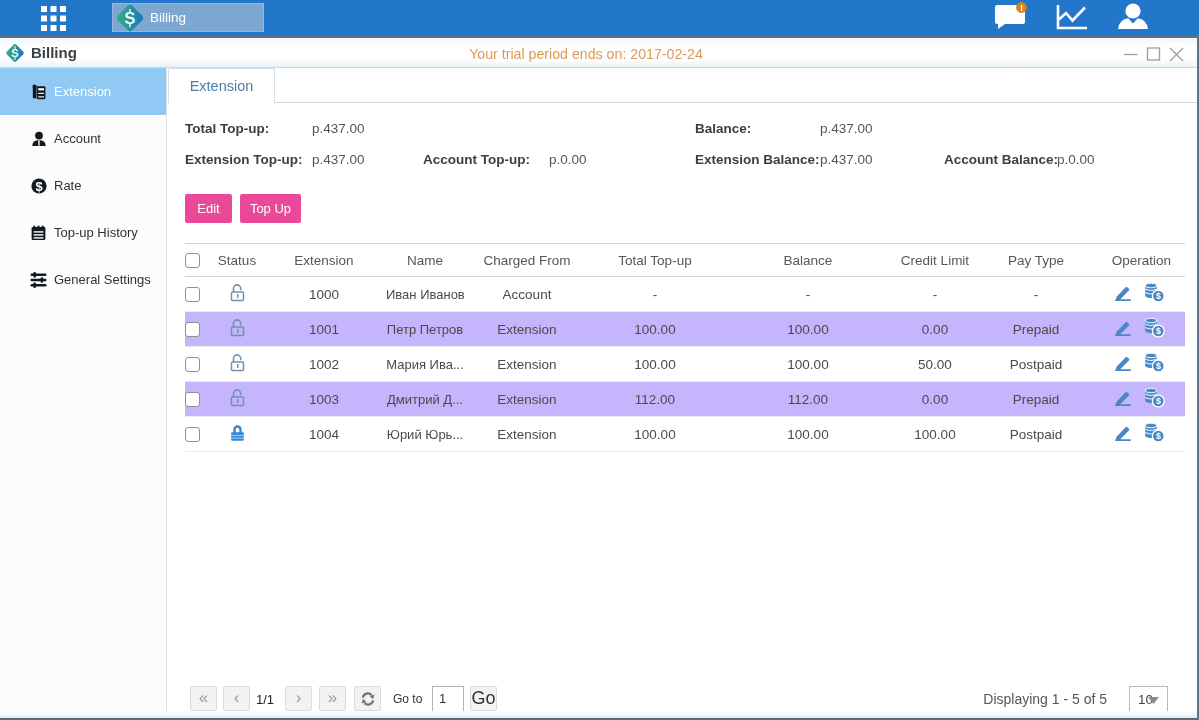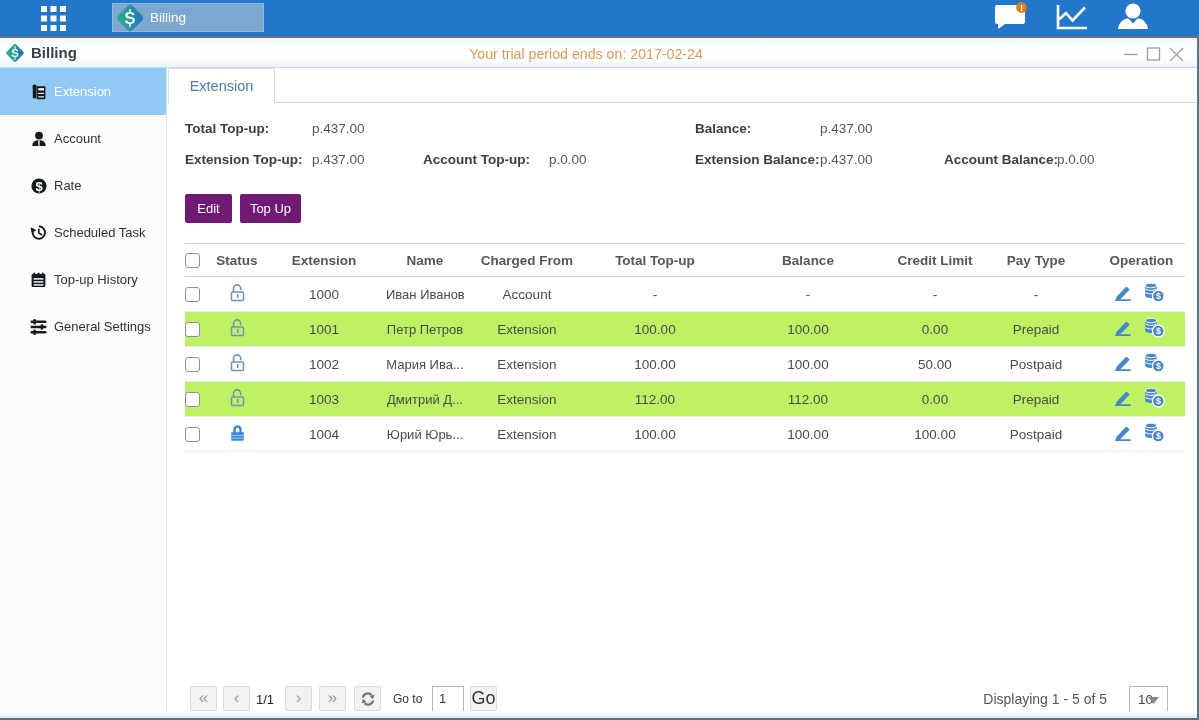--- a/index.html
+++ b/index.html
@@ -26,28 +26,28 @@
 .mitem .mic { width:17px; margin-left:30px; margin-right:7px; display:flex; justify-content:center; }
 .mitem.sel { background:#8fc9f4; color:#fff; }
 
 
 #main { position:absolute; left:168px; top:68px; width:1031px; height:649px; background:#fff; }
 #tabstrip { position:absolute; left:0; top:0; width:1031px; height:35px; border-bottom:1px solid #d7d7d7; }
 #tab { position:absolute; left:0; top:0; width:107px; height:36px; background:#fff; border:1px solid #d9dfe4; border-bottom:1px solid #fff; border-radius:2px 2px 0 0; color:#4e7ca6; font-size:14.5px; text-align:center; line-height:34px; }
 
 .srow { position:absolute; font-size:13.5px; color:#555; }
 .slbl { font-weight:bold; color:#3e3e3e; }
-.btn { position:absolute; background:#701a75; color:#fff; font-size:13px; border-radius:2px; text-align:center; line-height:29px; height:29px; }
+.btn { position:absolute; background:#ec4899; color:#fff; font-size:13px; border-radius:2px; text-align:center; line-height:29px; height:29px; }
 
 
 #tbl { position:absolute; left:17px; top:175px; width:1000px; }
 table { border-collapse:collapse; width:1000px; table-layout:fixed; }
-th { font-weight:bold; color:#51585e; font-size:13.5px; height:33px; border-top:1px solid #d3d3d3; border-bottom:1px solid #d3d3d3; text-align:center; }
+th { font-weight:normal; color:#51585e; font-size:13.5px; height:33px; border-top:1px solid #d3d3d3; border-bottom:1px solid #d3d3d3; text-align:center; }
 td { height:35px; text-align:center; font-size:13.5px; color:#4a4a4a; border-bottom:1px solid #ebebeb; white-space:nowrap; }
-tr.alt td { background:#bef264; }
+tr.alt td { background:#c4b5fd; }
 .cb { width:15px; height:15px; border:1px solid #919191; border-radius:3px; background:#fff; display:inline-block; vertical-align:middle; }
 
 
 #pager { position:absolute; left:0; top:618px; width:1031px; height:31px; font-size:13px; color:#333; }
 .pbtn { position:absolute; top:0; width:27px; height:25px; background:#f2f2f2; border:1px solid #dcdcdc; border-radius:2px; color:#9a9a9a; text-align:center; line-height:22px; font-size:17px; }
 #pginput { position:absolute; width:32px; height:26px; border:1px solid #b5b5b5; font-size:13px; padding-left:6px; line-height:24px; background:#fff; }
 #gobtn { left:302px; width:27px; }
 #disp { position:absolute; right:130px; top:5px; font-size:14px; color:#555; }
 #psel { position:absolute; right:31px; top:0; width:39px; height:27px; border:1px solid #b9b9b9; font-size:13.5px; color:#444; }
 
@@ -151,27 +151,20 @@
       <path d="M7.2 9.2 h1.6 l-0.3 5.8 h-1 z" fill="#fff"></path>
     </g>
         </svg>
   </span>Account</div>
   <div class="mitem"><span class="mic">
     <svg width="16" height="16" viewBox="0 0 16 16">
       <circle cx="8" cy="8" r="7.6" fill="#14191e"></circle>
       <text x="8" y="12.6" font-size="13" font-weight="bold" fill="#fff" text-anchor="middle" font-family="Liberation Sans">$</text>
     </svg>
   </span>Rate</div>
-  <div class="mitem"><span class="mic">
-    <svg width="18" height="17" viewBox="0 0 18 17">
-      <path d="M9.3 1.9 A6.6 6.6 0 1 1 4.1 4.5" stroke="#14191e" stroke-width="1.9" fill="none"></path>
-      <path d="M0.8 3.0 l0.6 5.6 l5.4 -2.2 z" fill="#14191e"></path>
-      <path d="M9.3 4.6 v4.5 l3.5 2.1" stroke="#14191e" stroke-width="1.8" fill="none"></path>
-    </svg>
-  </span>Scheduled Task</div>
   <div class="mitem"><span class="mic">
     <svg width="15" height="16" viewBox="0 0 15 16">
           <g fill="#14191e">
       <rect x="0.6" y="2" width="13.8" height="13" rx="1.2"></rect>
       <rect x="2.4" y="0.4" width="1.8" height="3.4" rx="0.9"></rect>
       <rect x="6.6" y="0.4" width="1.8" height="3.4" rx="0.9"></rect>
       <rect x="10.8" y="0.4" width="1.8" height="3.4" rx="0.9"></rect>
       <rect x="2.6" y="6.2" width="9.8" height="1.4" fill="#fff"></rect>
       <rect x="2.6" y="9.2" width="9.8" height="1.4" fill="#fff"></rect>
       <rect x="2.6" y="12.2" width="9.8" height="1.4" fill="#fff"></rect>

